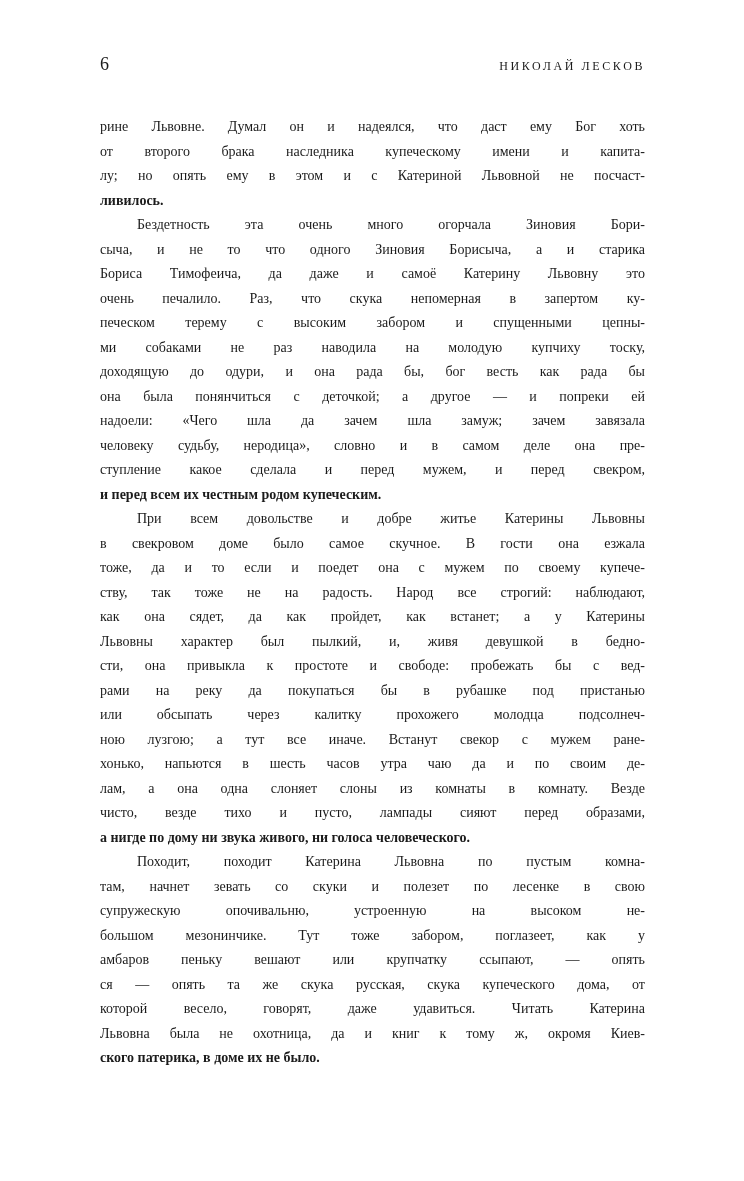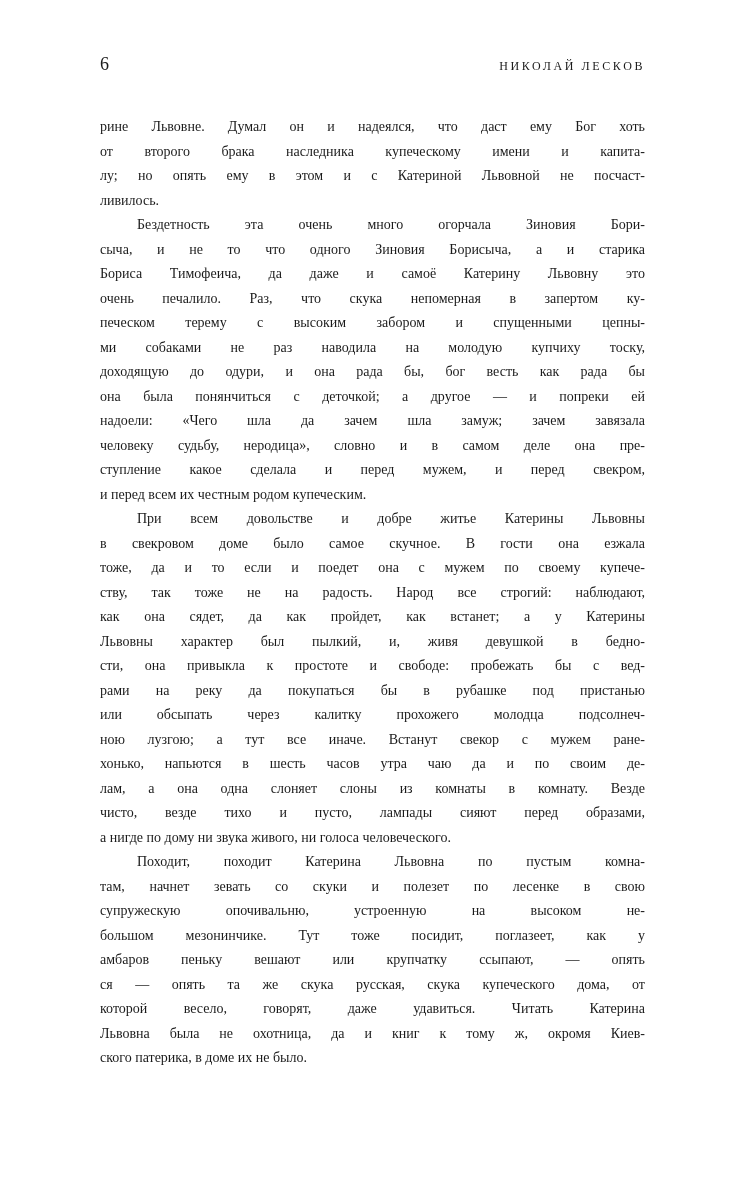--- a/index.html
+++ b/index.html
@@ -35,20 +35,21 @@
     font-size: 14px;
     line-height: 24.5px;
   }
   .line {
     text-align: justify;
     text-align-last: justify;
   }
   .line.last-line {
     text-align: justify;
     text-align-last: left;
+    font-weight: bold;
   }
   .paragraph.indented .line.first-line {
     text-indent: 37px;
   }
 </style>
 </head>
 <body>
 
 <div class="page">
   <div class="page-header">
@@ -89,21 +90,21 @@
         <div class="line">ною лузгою; а тут все иначе. Встанут свекор с мужем ране-</div>
         <div class="line">хонько, напьются в шесть часов утра чаю да и по своим де-</div>
         <div class="line">лам, а она одна слоняет слоны из комнаты в комнату. Везде</div>
         <div class="line">чисто, везде тихо и пусто, лампады сияют перед образами,</div>
         <div class="line last-line">а нигде по дому ни звука живого, ни голоса человеческого.</div>
       </div>
       <div class="paragraph indented">
         <div class="line first-line">Походит, походит Катерина Львовна по пустым комна-</div>
         <div class="line">там, начнет зевать со скуки и полезет по лесенке в свою</div>
         <div class="line">супружескую опочивальню, устроенную на высоком не-</div>
-        <div class="line">большом мезонинчике. Тут тоже посидит, поглазеет, как у</div>
+        <div class="line">большом мезонинчике. Тут тоже забором, поглазеет, как у</div>
         <div class="line">амбаров пеньку вешают или крупчатку ссыпают, — опять</div>
         <div class="line">ся — опять та же скука русская, скука купеческого дома, от</div>
         <div class="line">которой весело, говорят, даже удавиться. Читать Катерина</div>
         <div class="line">Львовна была не охотница, да и книг к тому ж, окромя Киев-</div>
         <div class="line last-line">ского патерика, в доме их не было.</div>
       </div>
     </div>
 </div>
 
 </body></html>

